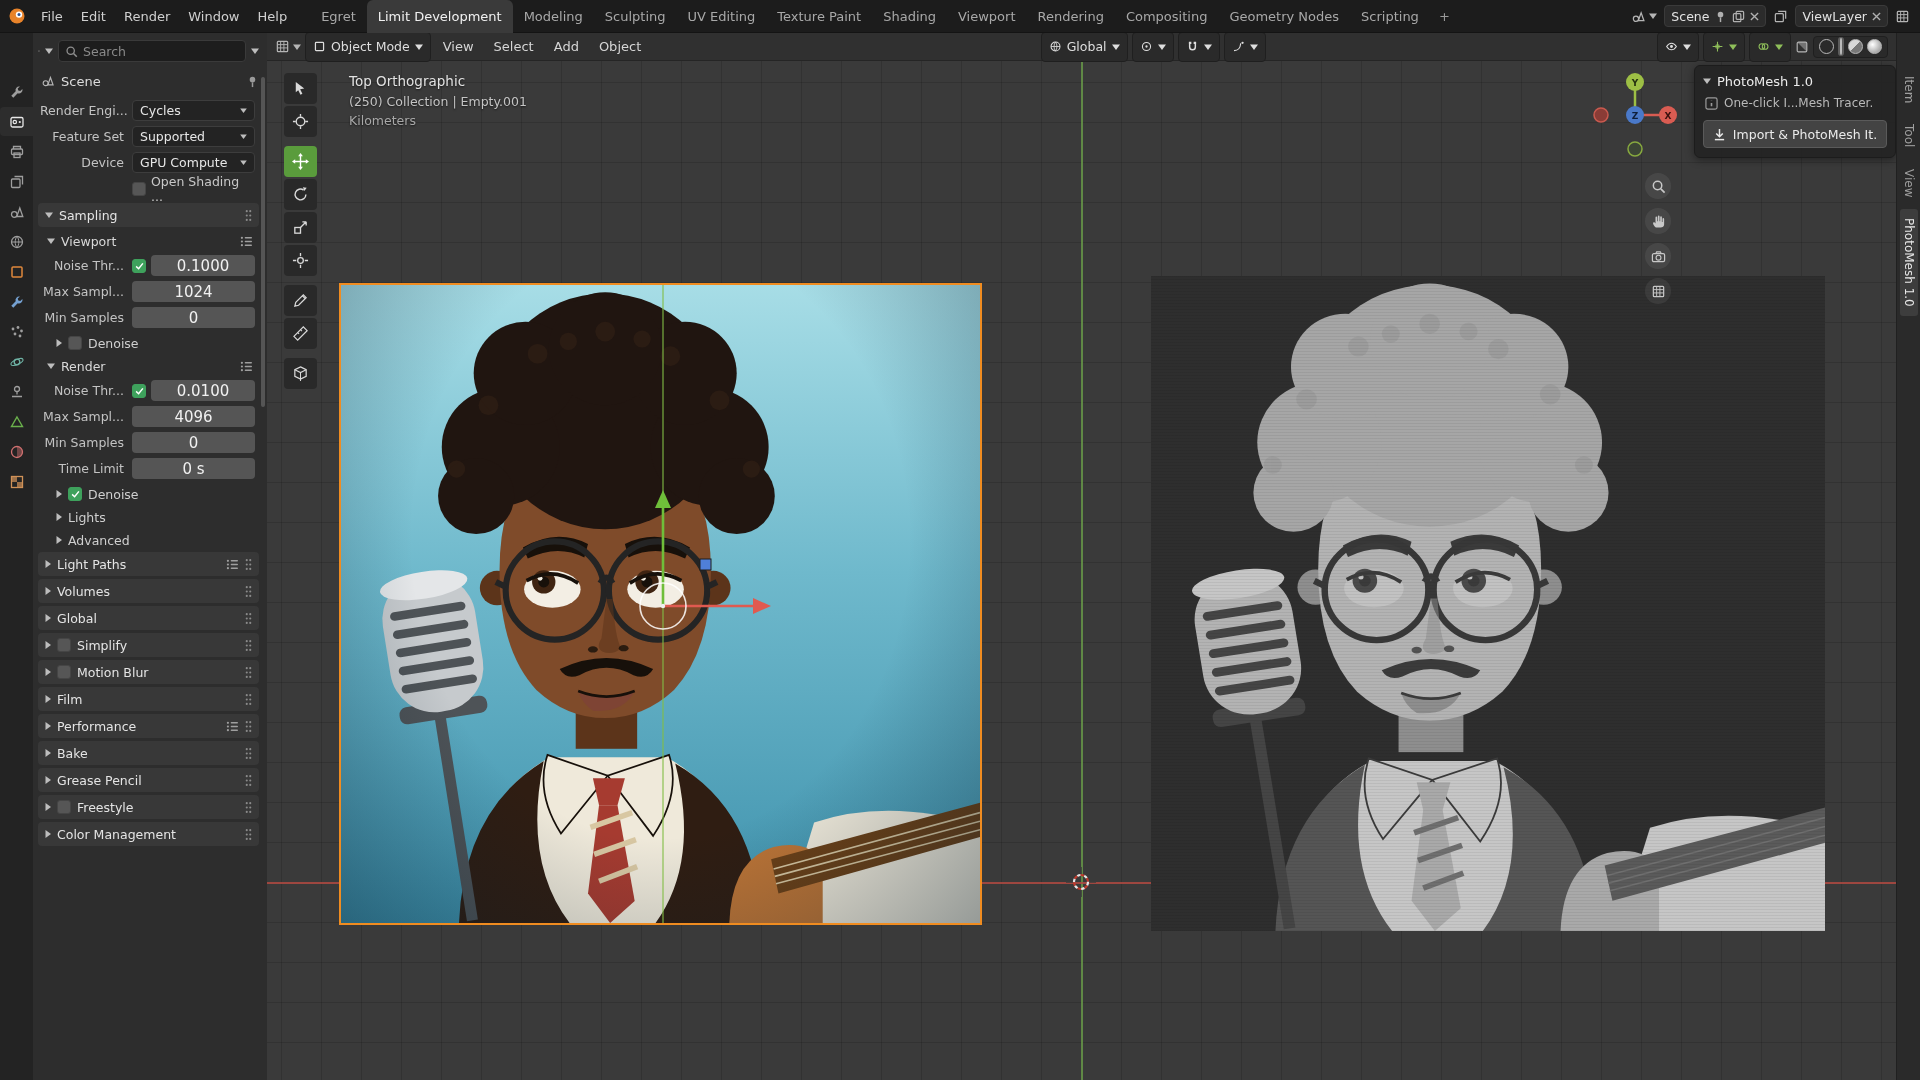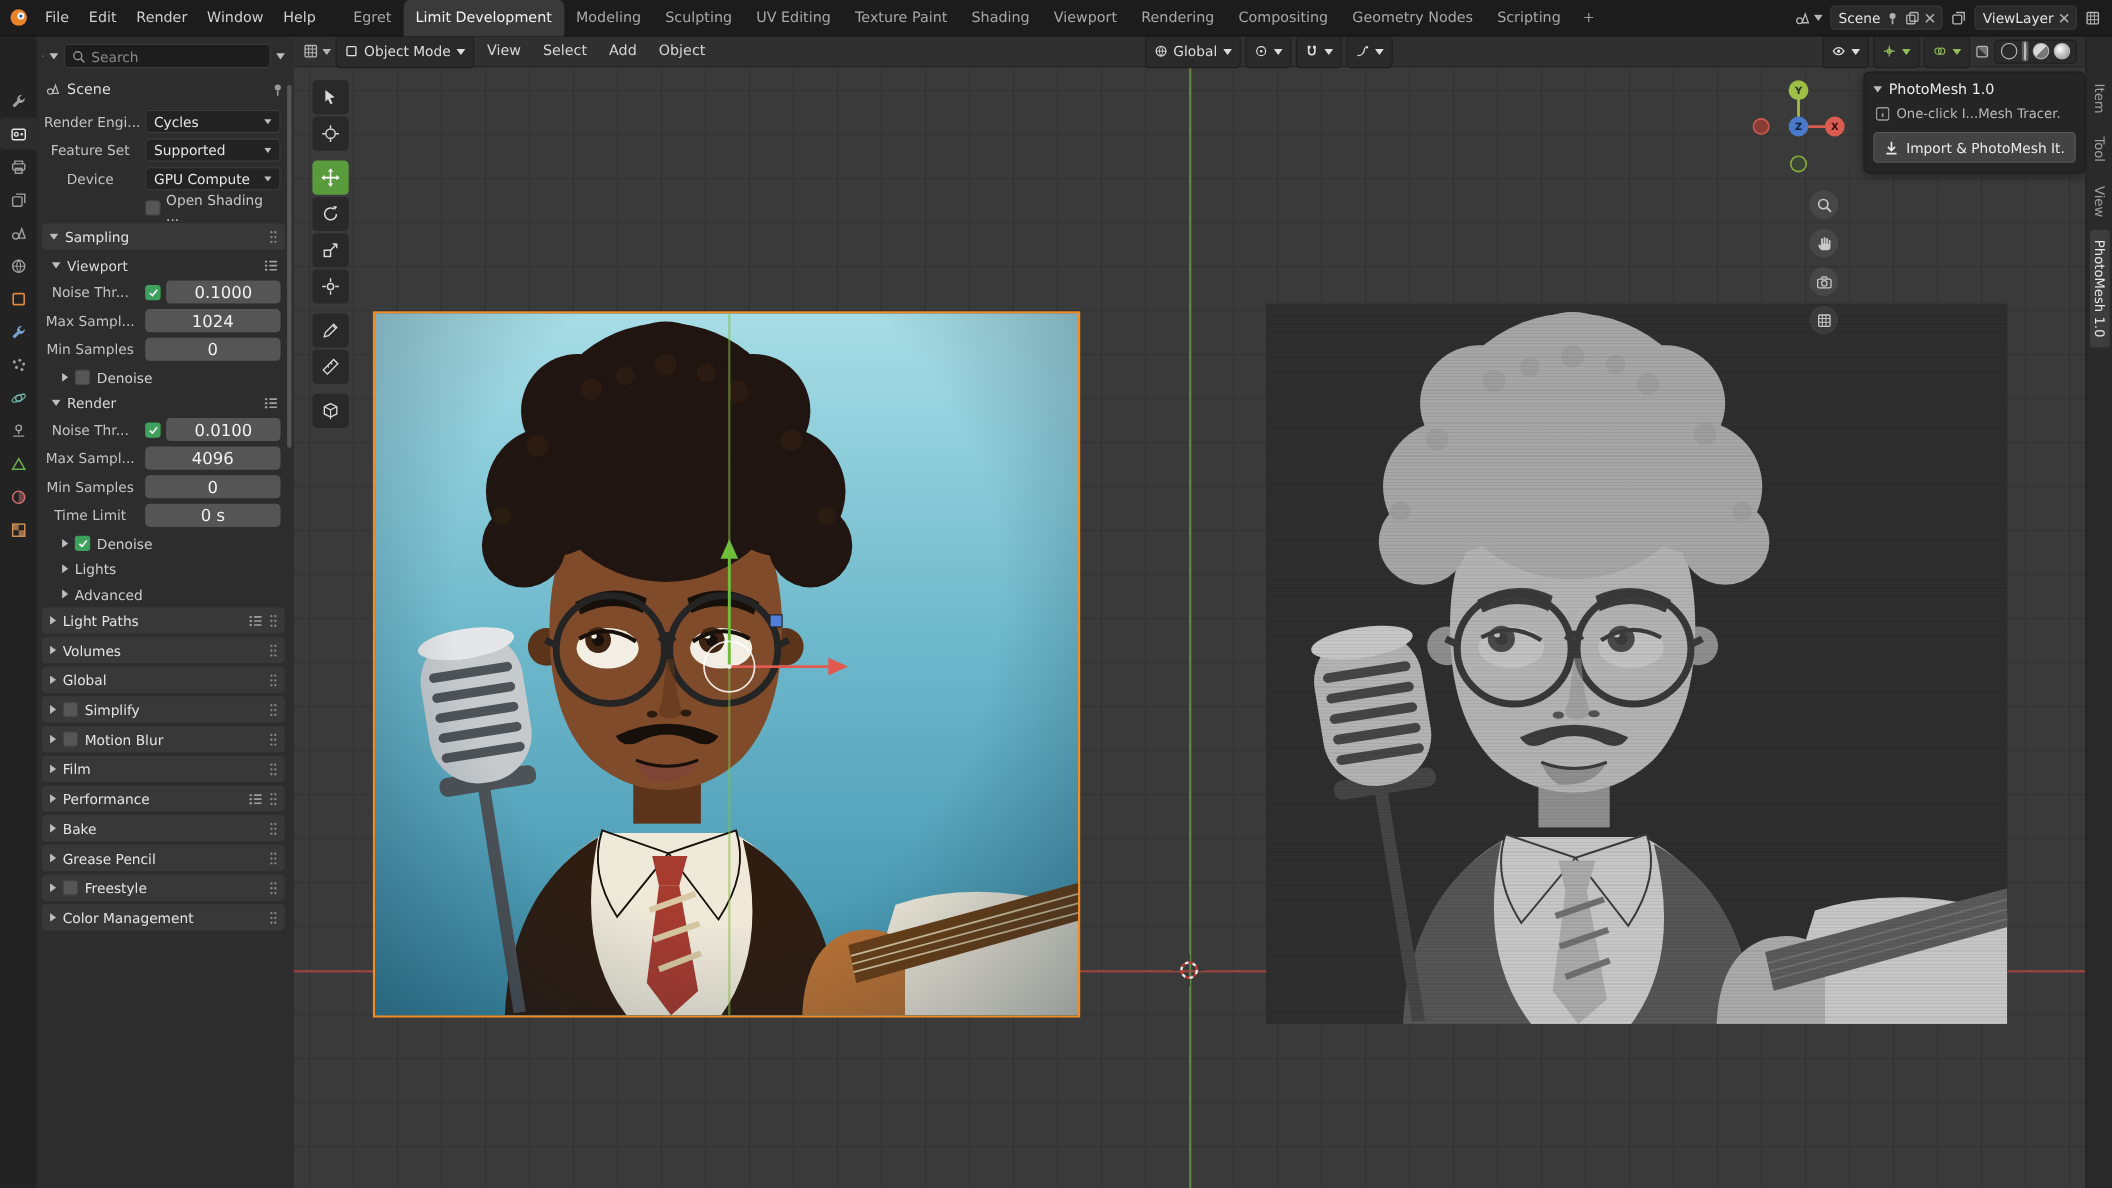--- a/index.html
+++ b/index.html
@@ -37,21 +37,21 @@
          padding:6px 8px 0 5px;overflow:hidden;z-index:39}
   .props-header{display:flex;align-items:center;gap:5px;height:24px;margin-bottom:6px;color:#b5b5b5}
   .search{flex:1;display:flex;align-items:center;gap:5px;background:#1d1d1d;border:1px solid #3a3a3a;
           border-radius:4px;height:22px;padding:0 6px}
   .search input{flex:1;min-width:0;background:transparent;border:0;outline:0;color:#ddd;
                 font:12.5px "DejaVu Sans","Liberation Sans",sans-serif}
   .search input::placeholder{color:#8a8a8a}
   .bc-row{display:flex;align-items:center;gap:6px;height:24px;margin:0 0 6px 3px;color:#b5b5b5}
   .bc-label{color:#dcdcdc}
   .prow{display:flex;align-items:center;height:23px;margin-bottom:3px;padding-left:2px}
-  .plab{width:92px;text-align:center;padding-right:8px;color:#c3c3c3;font-size:12.5px;
+  .plab{width:92px;text-align:right;padding-right:8px;color:#c3c3c3;font-size:12.5px;
         white-space:nowrap;overflow:hidden;flex:none}
   .pw{flex:1;display:flex;align-items:center;gap:5px;padding-right:4px}
   .dd{flex:1;display:flex;align-items:center;background:#232323;border:1px solid #3d3d3d;
       border-radius:4px;height:21px;padding:0 7px;color:#e6e6e6;font-size:12.5px;gap:4px}
   .nf{flex:1;height:21px;background:#555;border-radius:4px;color:#f1f1f1;font-size:15px;
       display:flex;align-items:center;justify-content:center}
   .cb{width:14px;height:14px;border-radius:3px;background:#565656;border:1px solid #454545;
       display:flex;align-items:center;justify-content:center;flex:none}
   .cb.on{background:#3ea15c;border-color:#3ea15c}
   .cblab{color:#c8c8c8;font-size:12.5px}
@@ -1095,20 +1095,25 @@
               <use href="#i-ruler"></use>
             </svg>
           </div>
         <div class="tool gstart">
             <svg width="17" height="17">
               <use href="#i-cube"></use>
             </svg>
           </div>
       </div>
 
+      <div class="overlay-text">
+        <div class="ot1">Top Orthographic</div>
+        <div class="ot2">(250) Collection | Empty.001</div>
+        <div class="ot3">Kilometers</div>
+      </div>
 
       <svg class="navgiz" viewBox="0 0 92 92">
         <line x1="46" y1="46" x2="46" y2="18" stroke="#9dbf45" stroke-width="2.5"></line>
         <line x1="46" y1="46" x2="74" y2="46" stroke="#d95c52" stroke-width="2.5"></line>
         <circle cx="46" cy="80" r="7" fill="#3c4636" stroke="#87a93f" stroke-width="1.5"></circle>
         <circle cx="12" cy="46" r="7" fill="#8a3c36" stroke="#c95a4f" stroke-width="1.5"></circle>
         <circle cx="46" cy="13" r="9" fill="#9dbf45"></circle>
         <text x="46" y="16.5" font-size="9" font-weight="bold" text-anchor="middle" fill="#243010">Y</text>
         <circle cx="79" cy="46" r="9" fill="#d95c52"></circle>
         <text x="79" y="49.5" font-size="9" font-weight="bold" text-anchor="middle" fill="#3a100d">X</text>

